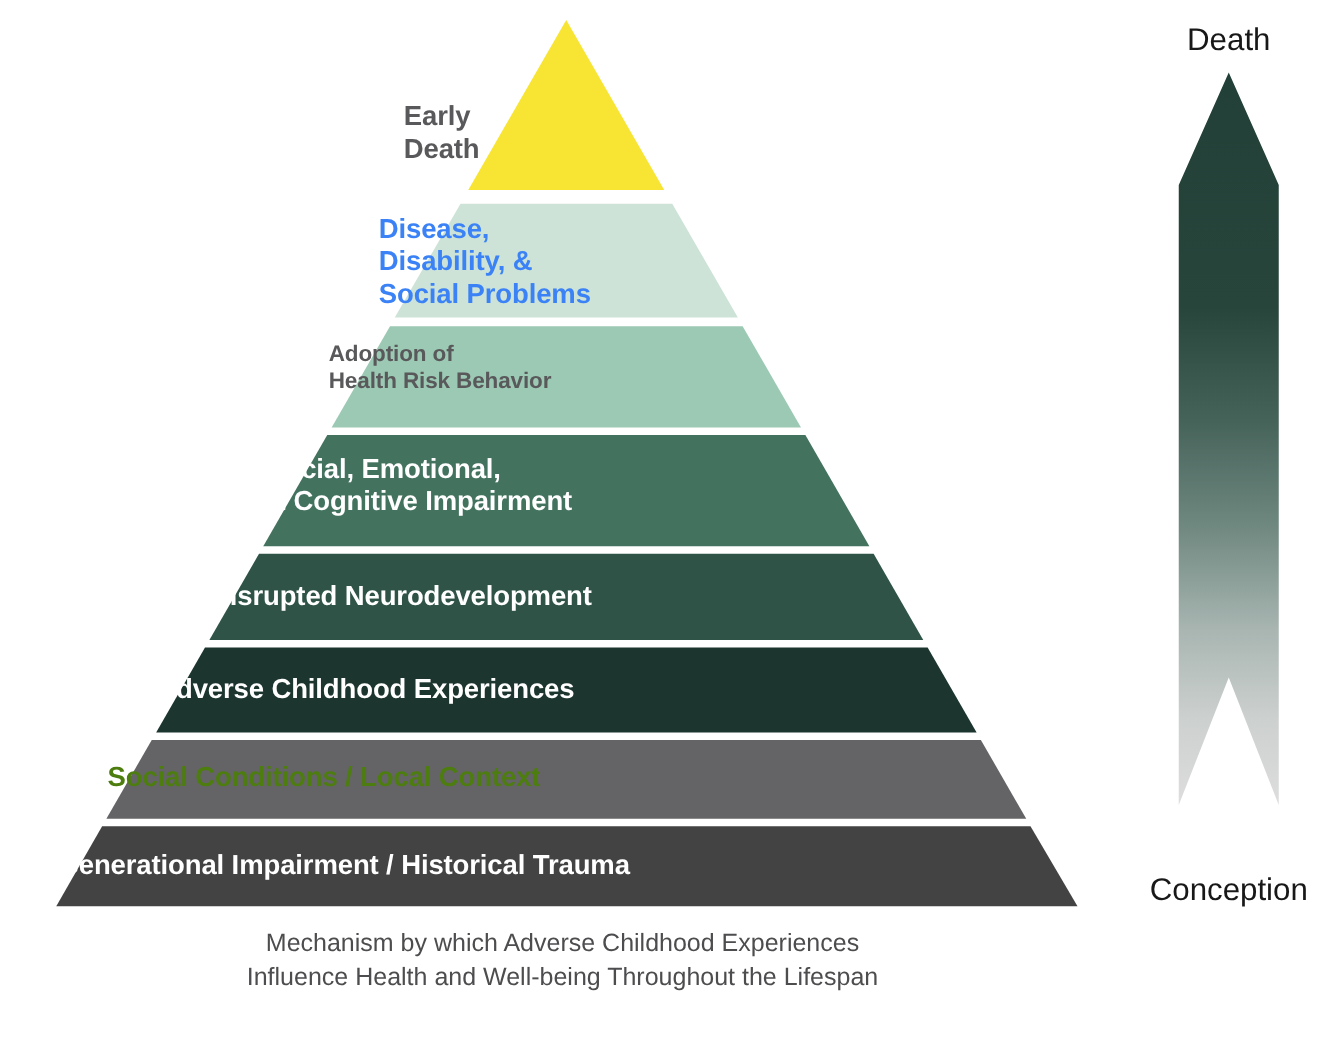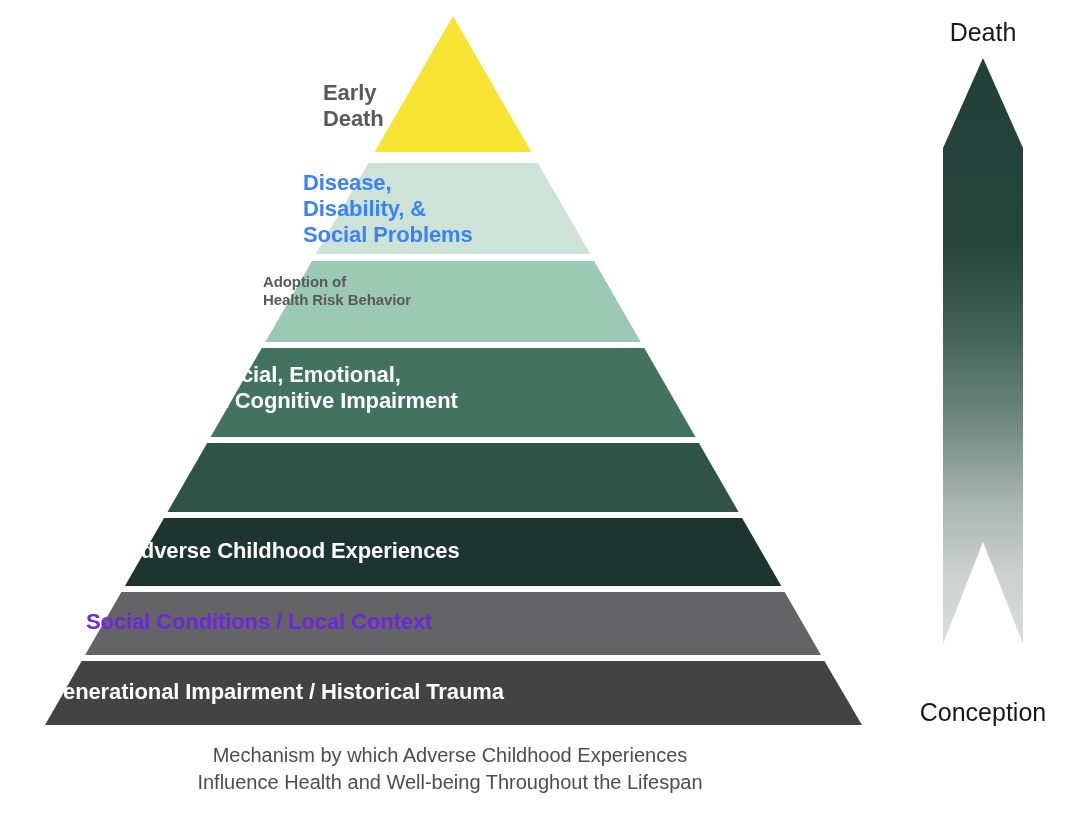--- a/index.html
+++ b/index.html
@@ -112,30 +112,31 @@
       <polygon points="81.7,661 824.4,661 862.0,725 45.0,725" fill="#434344"></polygon>
     </svg>
 
     <div class="band-label" style="left:323px; top:80px; width:260px; font-size:22px; color:#59595b;">Early
 Death</div>
 
     <div class="band-label" style="left:303px; top:170px; width:300px; font-size:22px; color:#3b82f6;">Disease,
 Disability, &amp;
 Social Problems</div>
 
-    <div class="band-label" style="left:263px; top:273px; width:380px; font-size:15px; color:#59595b;">Adoption of
+    <div class="band-label" style="left:263px; top:273px; width:380px; font-size:18px; color:#59595b;">Adoption of
 Health Risk Behavior</div>
 
     <div class="band-label" style="left:213px; top:362px; width:480px; font-size:22px; color:#ffffff;">Social, Emotional,
 &amp; Cognitive Impairment</div>
 
+    <div class="band-label" style="left:168px; top:464px; width:570px; font-size:22px; color:#ffffff;">Disrupted Neurodevelopment</div>
 
     <div class="band-label" style="left:125px; top:538px; width:656px; font-size:22px; color:#ffffff;">Adverse Childhood Experiences</div>
 
-    <div class="band-label" style="left:86px; top:609px; width:734px; font-size:22px; color:#6d28d9;">Social Conditions / Local Context</div>
+    <div class="band-label" style="left:86px; top:609px; width:734px; font-size:22px; color:#4d7c0f;">Social Conditions / Local Context</div>
 
     <div class="band-label" style="left:46px; top:679px; width:816px; font-size:22px; color:#ffffff;">Generational Impairment / Historical Trauma</div>
   </div>
 
   <div id="caption">Mechanism by which Adverse Childhood Experiences
 Influence Health and Well-being Throughout the Lifespan</div>
 
   <div id="arrow-area">
 
     <div class="arrow-label" id="arrow-top-label">Death</div>

